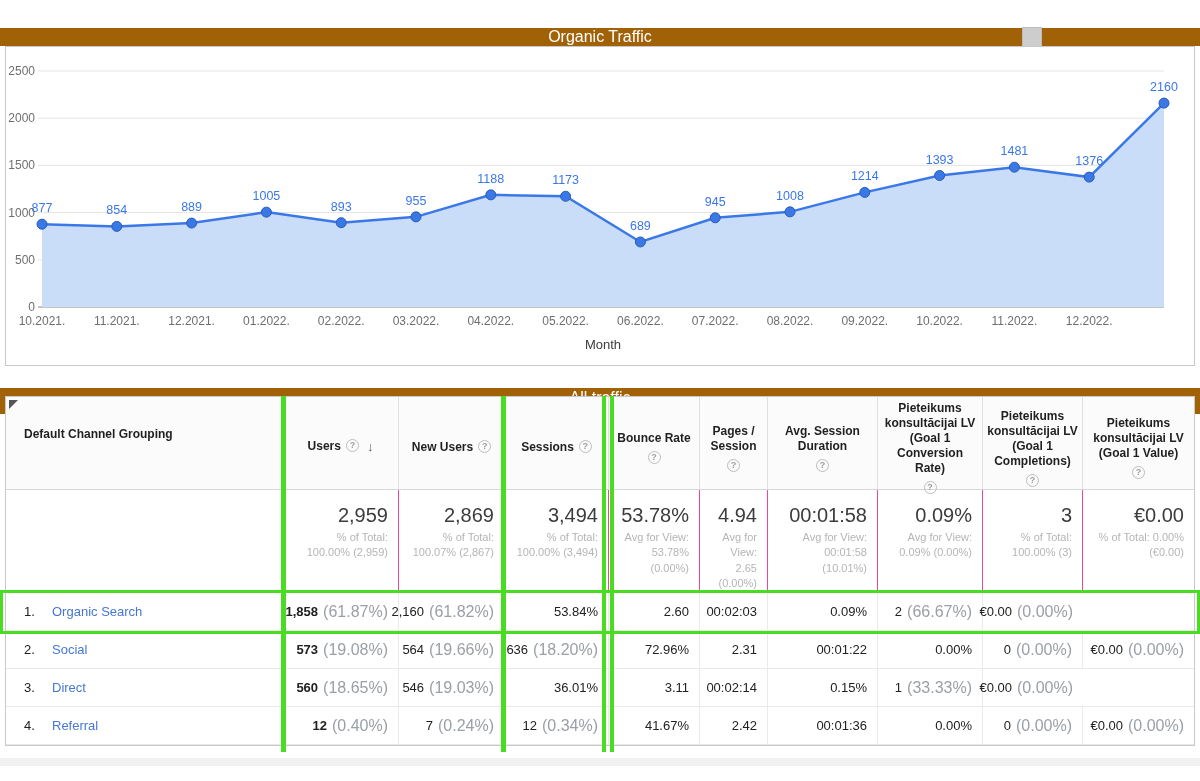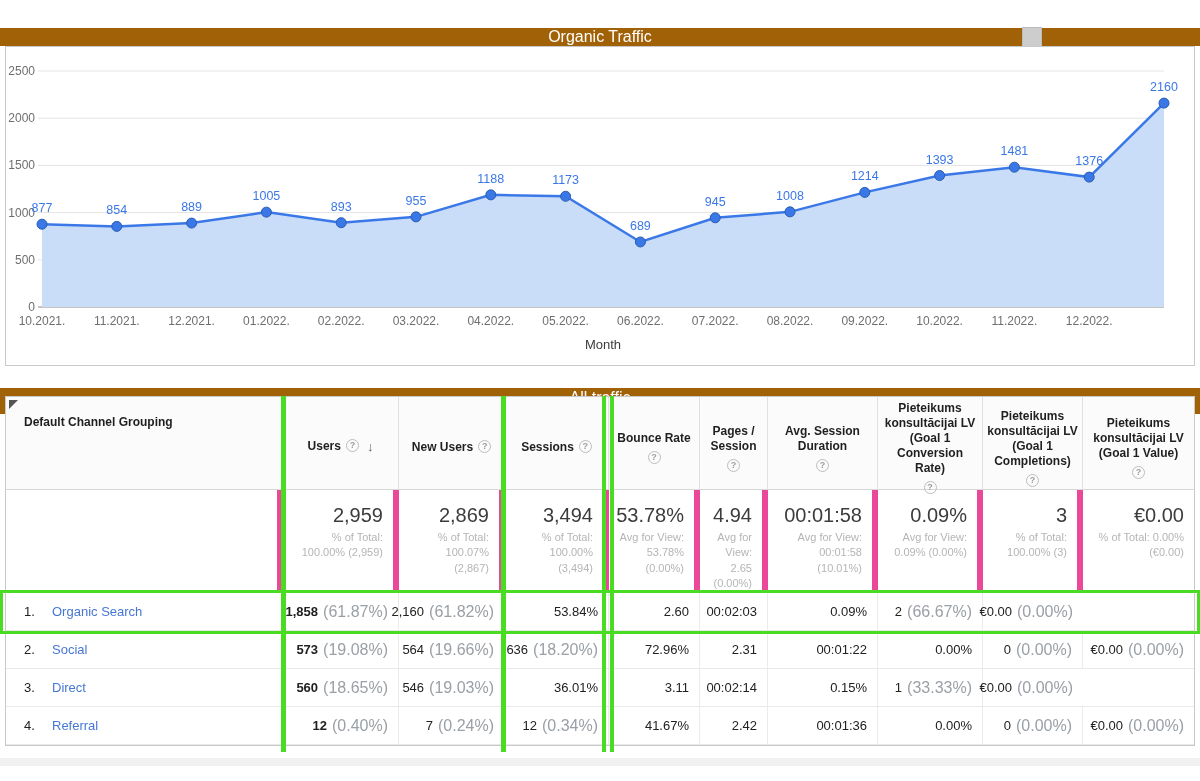--- a/index.html
+++ b/index.html
@@ -33,31 +33,31 @@
     background:#fff; border:1px solid #c9c9c9; }
   .grid10 { display:grid;
     grid-template-columns:277px 116px 106px 104px 91px 68px 110px 105px 100px 111px; }
 
   .thead { height:93px; background:#fbfbfb; border-bottom:1px solid #d7d7d7; }
   .hcell { border-right:1px solid #e0e0e0; display:flex; flex-direction:column;
     align-items:center; justify-content:center; text-align:center; gap:5px;
     font-weight:bold; font-size:12px; color:#1f1f1f; padding:4px; line-height:1.25; }
   .hcell:last-child { border-right:none; }
   .dim-h { align-items:flex-start; justify-content:flex-start; text-align:left;
-    padding:18px 8px 0 18px; position:relative; }
+    padding:30px 8px 0 18px; position:relative; }
   .corner-tri { position:absolute; left:3px; top:3px; width:0; height:0;
     border-top:9px solid #555; border-right:9px solid transparent; }
   .hrow { display:flex; align-items:flex-start; gap:5px; }
   .help-icon { width:13px; height:13px; border:1px solid #bdbdbd; border-radius:50%;
     color:#9e9e9e; font-size:9px; line-height:11px; font-weight:bold;
     text-align:center; display:inline-block; flex:0 0 auto; }
   .sort-icon { color:#616161; font-size:13px; font-weight:normal; margin-left:3px; }
 
   .tsummary { height:103px; border-bottom:1px solid #e3e3e3; background:#fff; }
-  .scell { border-right:6px solid #ec4899; padding:14px 10px 0;
+  .scell { border-right:1px solid #ec4899; padding:14px 10px 0;
     display:flex; flex-direction:column; align-items:flex-end; text-align:right; min-width:0; }
   .scell:last-child { border-right:none; }
   .big { font-size:20px; color:#3c3c3c; }
   .note { font-size:11px; color:#b5b5b5; line-height:1.4; margin-top:3px; }
 
   .trow { height:38px; border-bottom:1px solid #e9e9e9; background:#fff; }
   .cell { border-right:1px solid #ebebeb; padding:0 10px; display:flex;
     align-items:center; justify-content:flex-end; font-size:13px; color:#212121; min-width:0; }
   .cell:last-child { border-right:none; }
   .cell.dim { justify-content:flex-start; padding-left:18px; }

